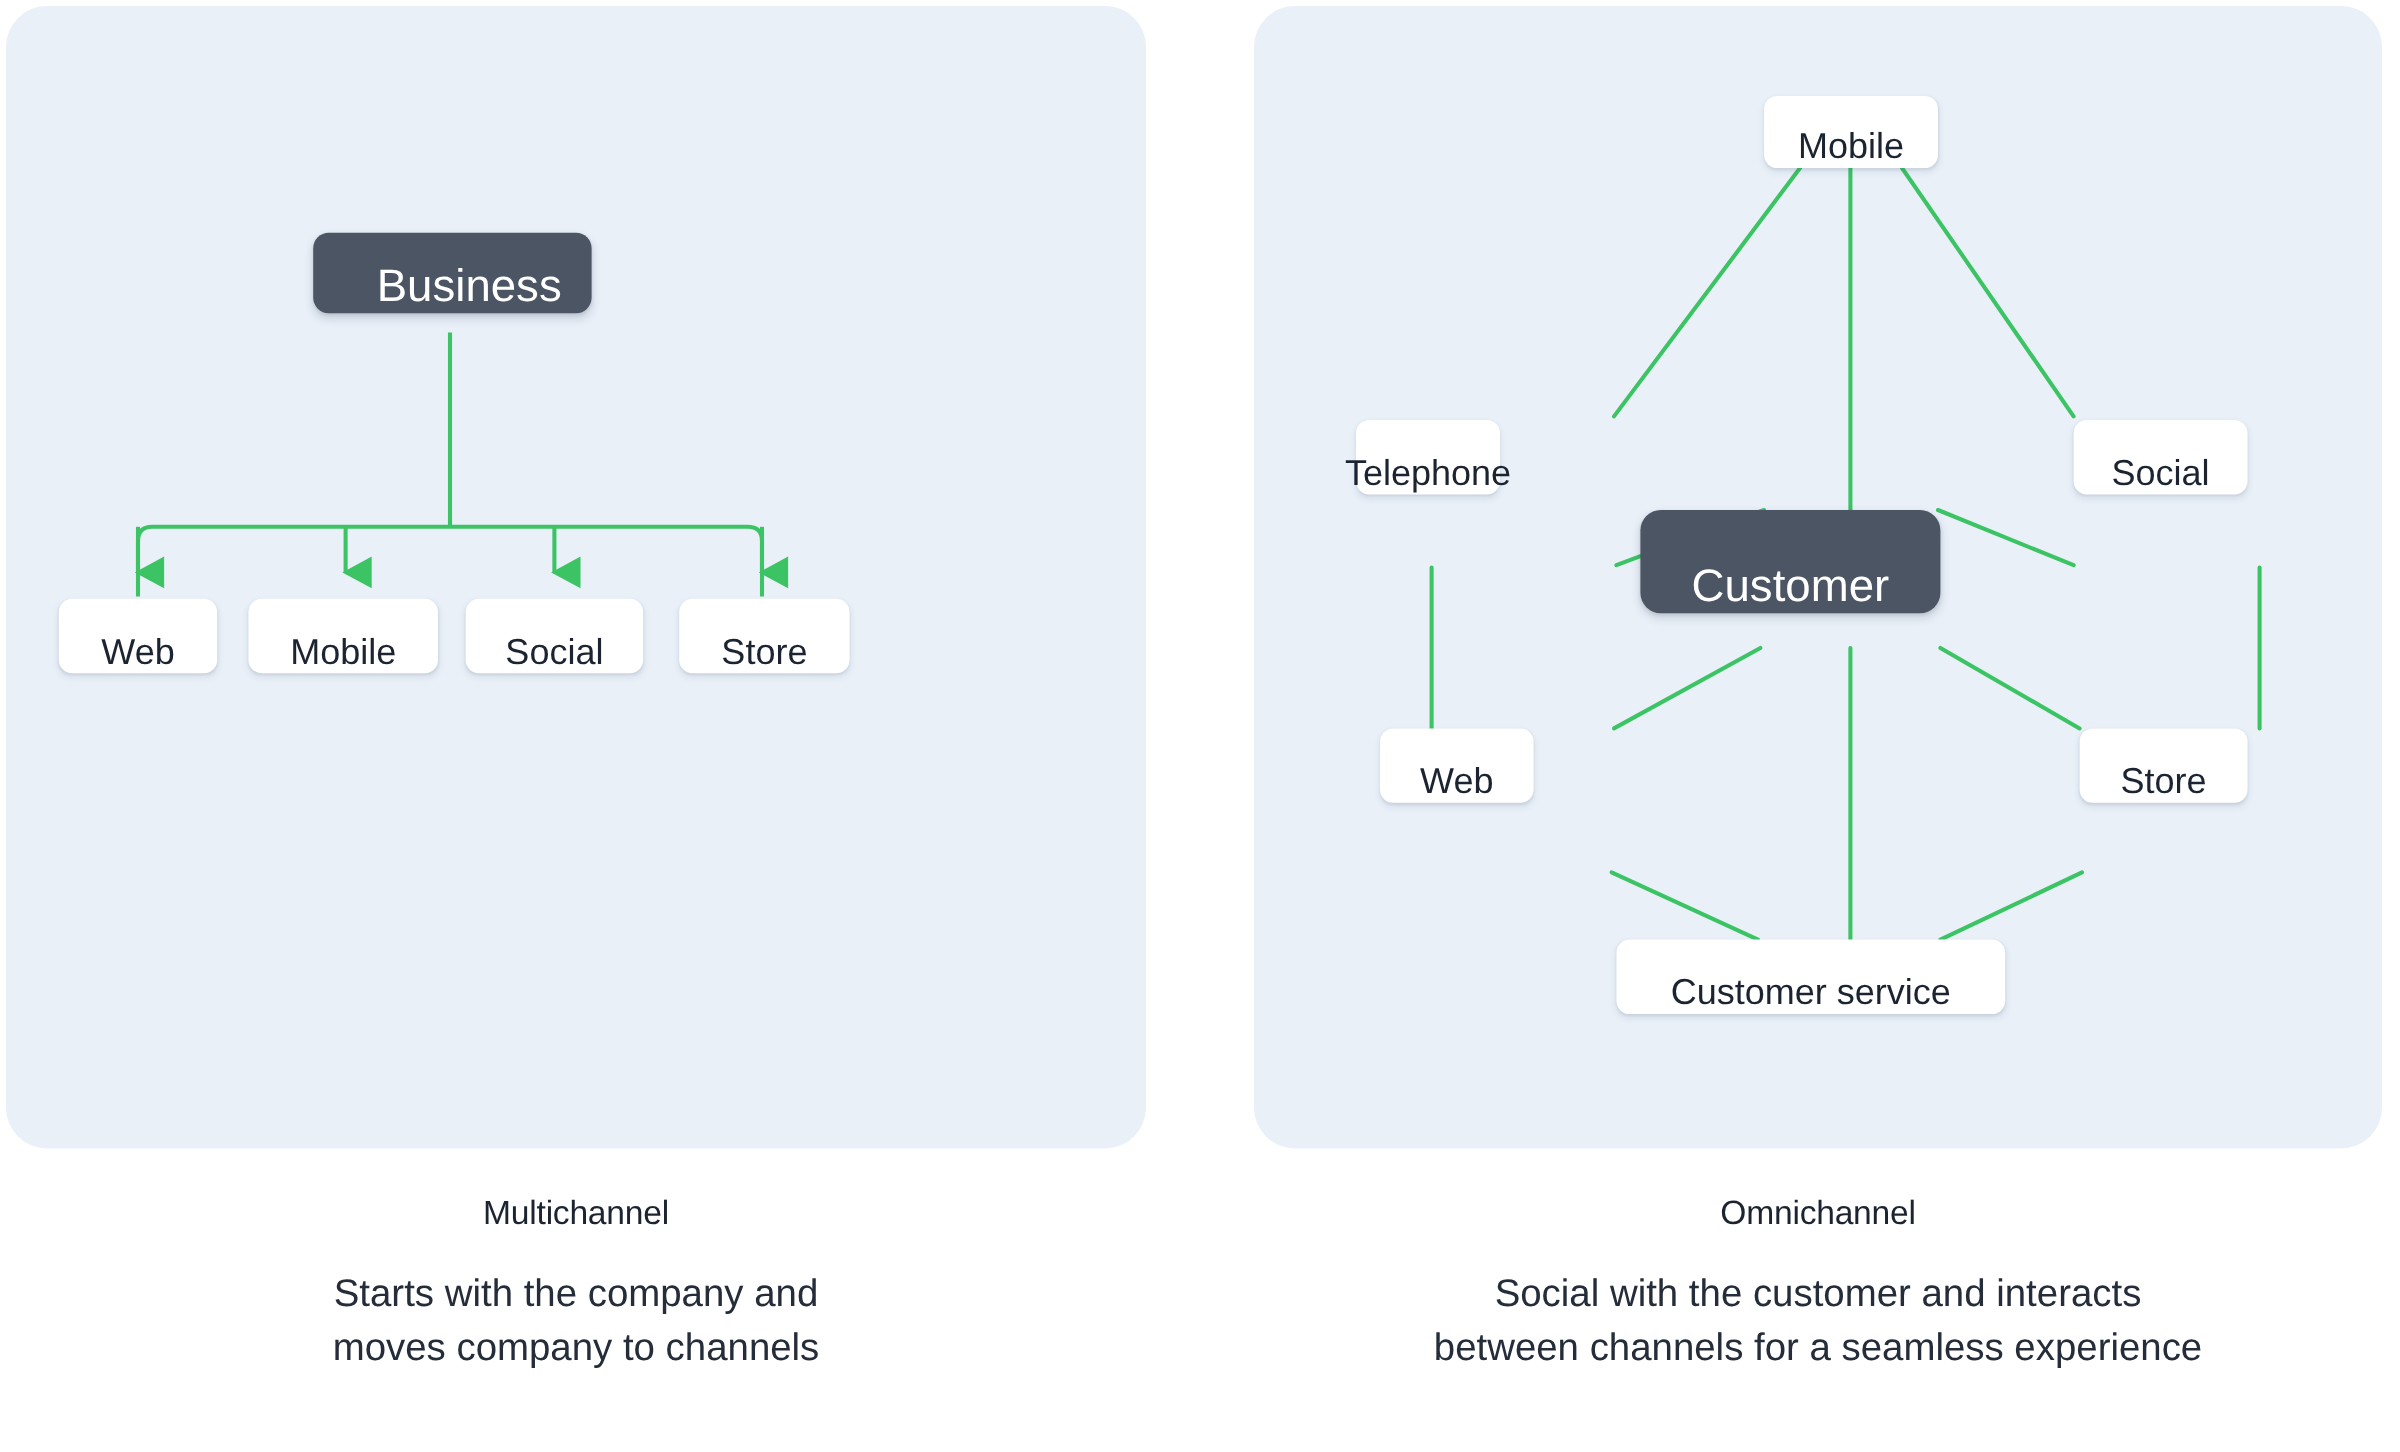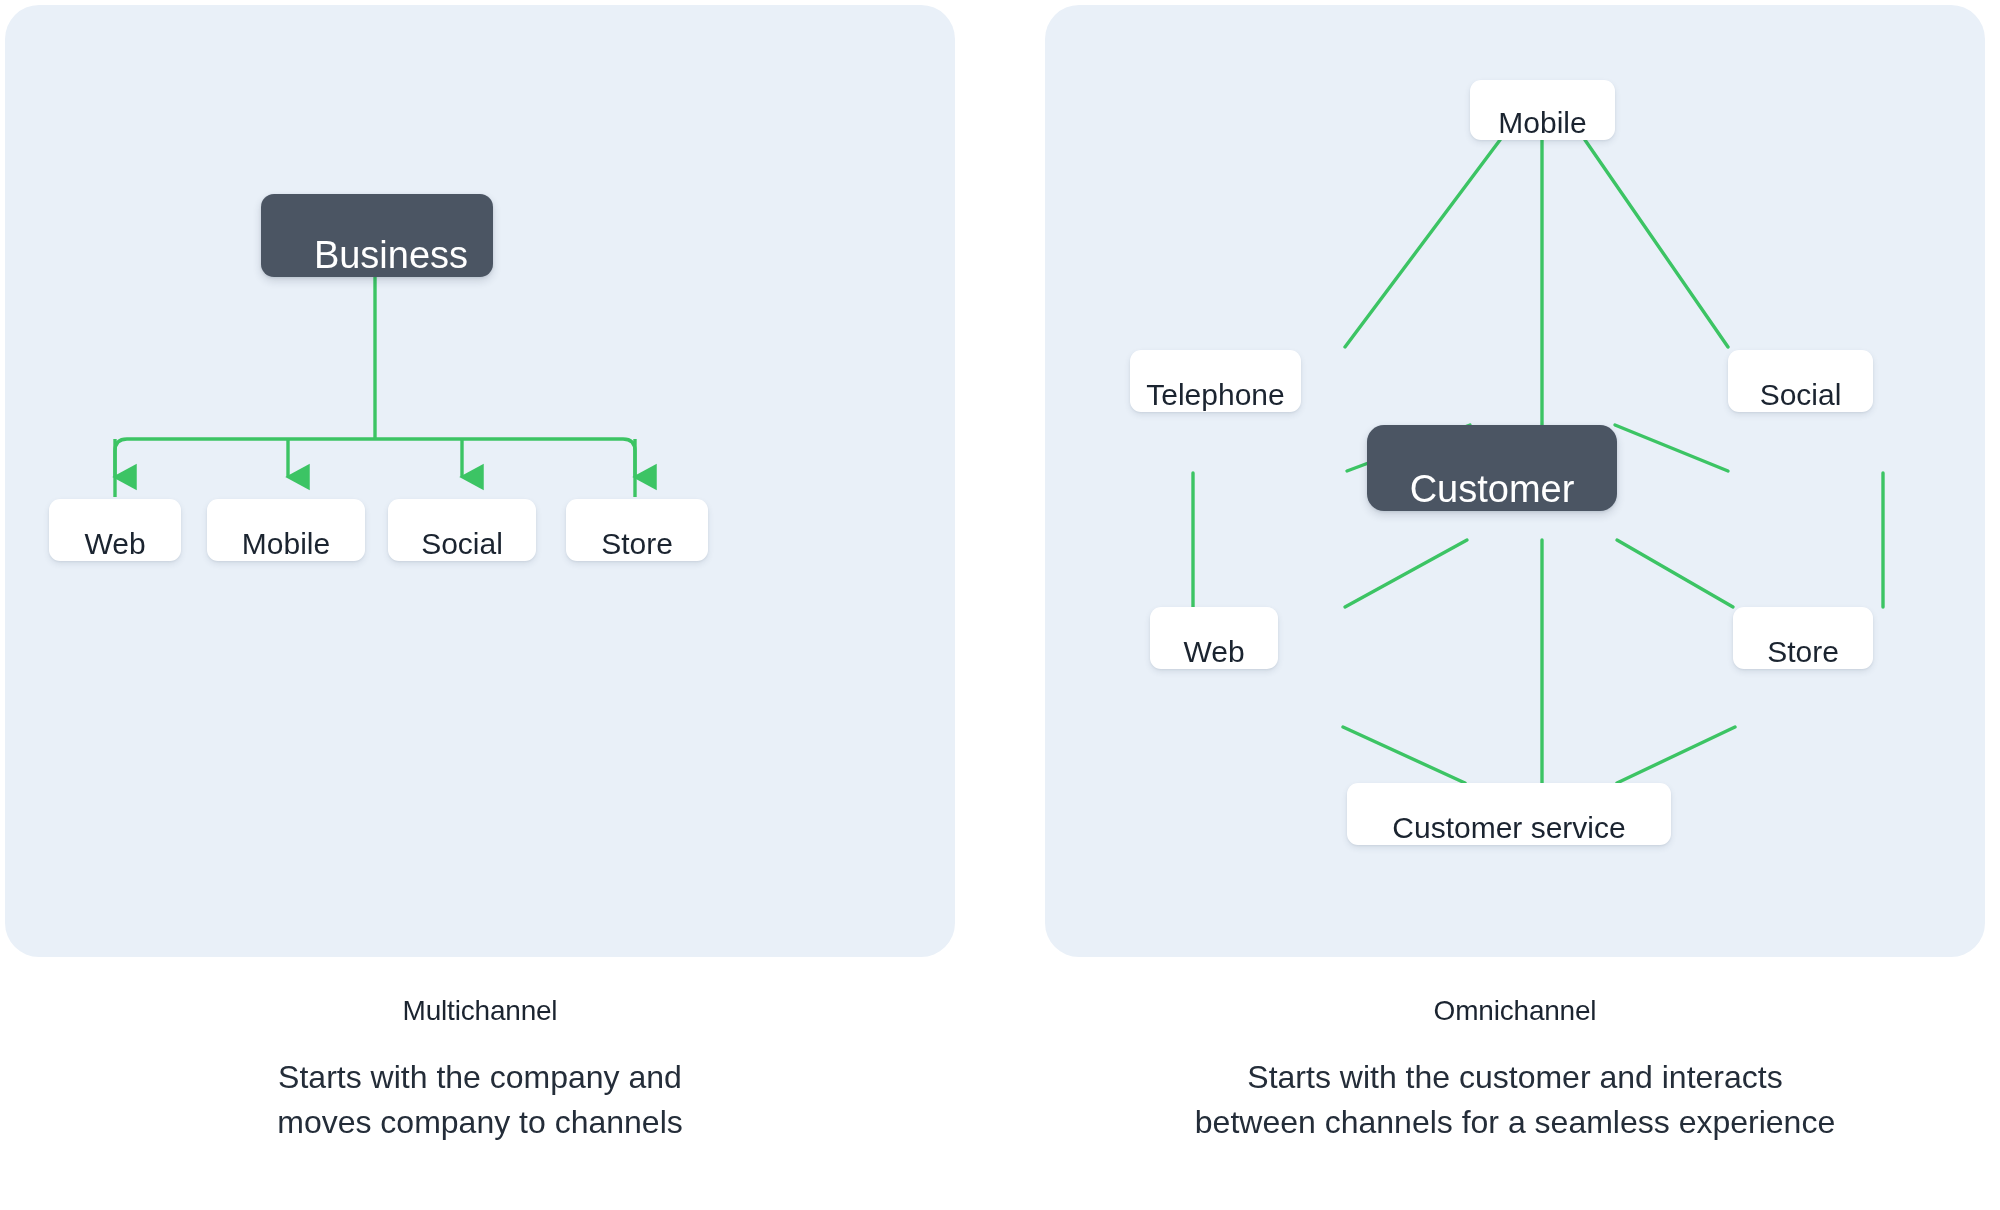--- a/index.html
+++ b/index.html
@@ -101,21 +101,21 @@
       <path d="M370,272 L370,434" fill="none" stroke="#3cc464" stroke-width="3.4"></path>
 
       <path d="M110,492 L110,446 Q110,434 122,434 L618,434 Q630,434 630,446 L630,492" fill="none" stroke="#3cc464" stroke-width="3.4" stroke-linecap="butt"></path>
 
       <path d="M110,434 L110,472" fill="none" stroke="#3cc464" stroke-width="3.4" marker-end="url(#arrow-down)"></path>
       <path d="M283,434 L283,472" fill="none" stroke="#3cc464" stroke-width="3.4" marker-end="url(#arrow-down)"></path>
       <path d="M457,434 L457,472" fill="none" stroke="#3cc464" stroke-width="3.4" marker-end="url(#arrow-down)"></path>
       <path d="M630,434 L630,472" fill="none" stroke="#3cc464" stroke-width="3.4" marker-end="url(#arrow-down)"></path>
     </svg>
 
-    <div class="node node-dark" id="node-business" style="left:256px; top:189px; width:232px; height:83px;padding-left:28px;">
+    <div class="node node-dark" id="node-business" style="left:256px; top:189px; width:232px; height:67px;padding-left:28px;">
       <span>Business</span>
     </div>
 
     <div class="node node-light" style="left:44px; top:494px; width:132px; height:62px;">
       <span>Web</span>
     </div>
     <div class="node node-light" style="left:202px; top:494px; width:158px; height:62px;">
       <span>Mobile</span>
     </div>
     <div class="node node-light" style="left:383px; top:494px; width:148px; height:62px;">
@@ -158,21 +158,21 @@
         <path d="M298,722 L420,778"></path>
 
         <path d="M690,722 L572,778"></path>
       </g>
     </svg>
 
     <div class="node node-light" style="left:425px; top:75px; width:145px; height:60px;">
       <span>Mobile</span>
     </div>
 
-    <div class="node node-light" style="left:85px; top:345px; width:171px; height:62px;">
+    <div class="node node-light" style="left:85px; top:345px; width:120px; height:62px;">
       <span>Telephone</span>
     </div>
 
     <div class="node node-light" style="left:683px; top:345px; width:145px; height:62px;">
       <span>Social</span>
     </div>
 
     <div class="node node-dark" style="left:322px; top:420px; width:250px; height:86px;border-radius:17px;">
       <span>Customer</span>
     </div>
@@ -194,18 +194,18 @@
     <div class="caption-title">Multichannel</div>
     <div class="caption-desc">
       <span>Starts with the company and</span>
       <span>moves company to channels</span>
     </div>
   </div>
 
   <div class="caption-block" id="caption-right">
     <div class="caption-title">Omnichannel</div>
     <div class="caption-desc">
-      <span>Starts with the customer and interacts</span>
+      <span>Social with the customer and interacts</span>
       <span>between channels for a seamless experience</span>
     </div>
   </div>
 
 </div>
 
 </body></html>

